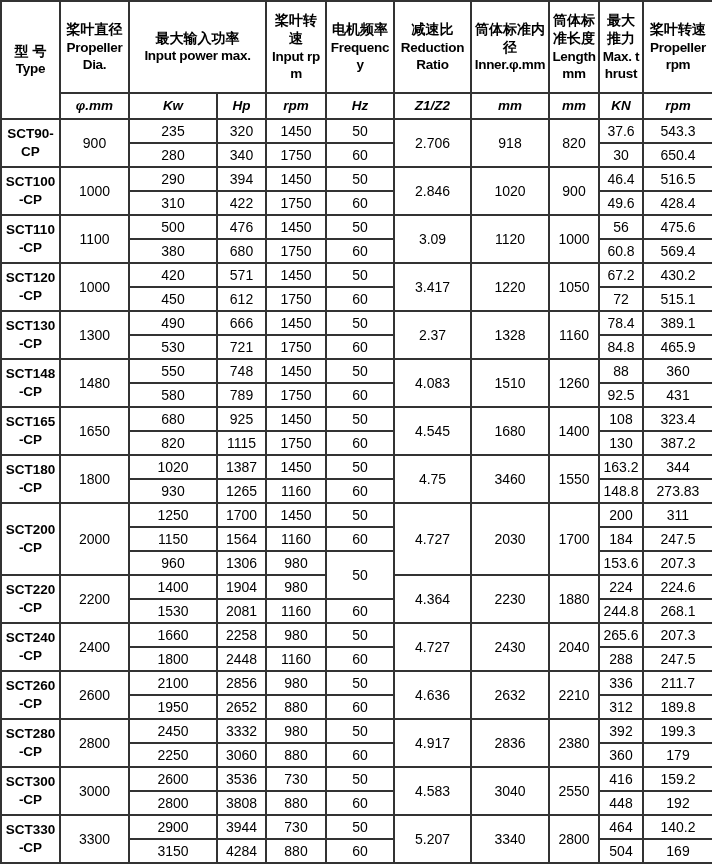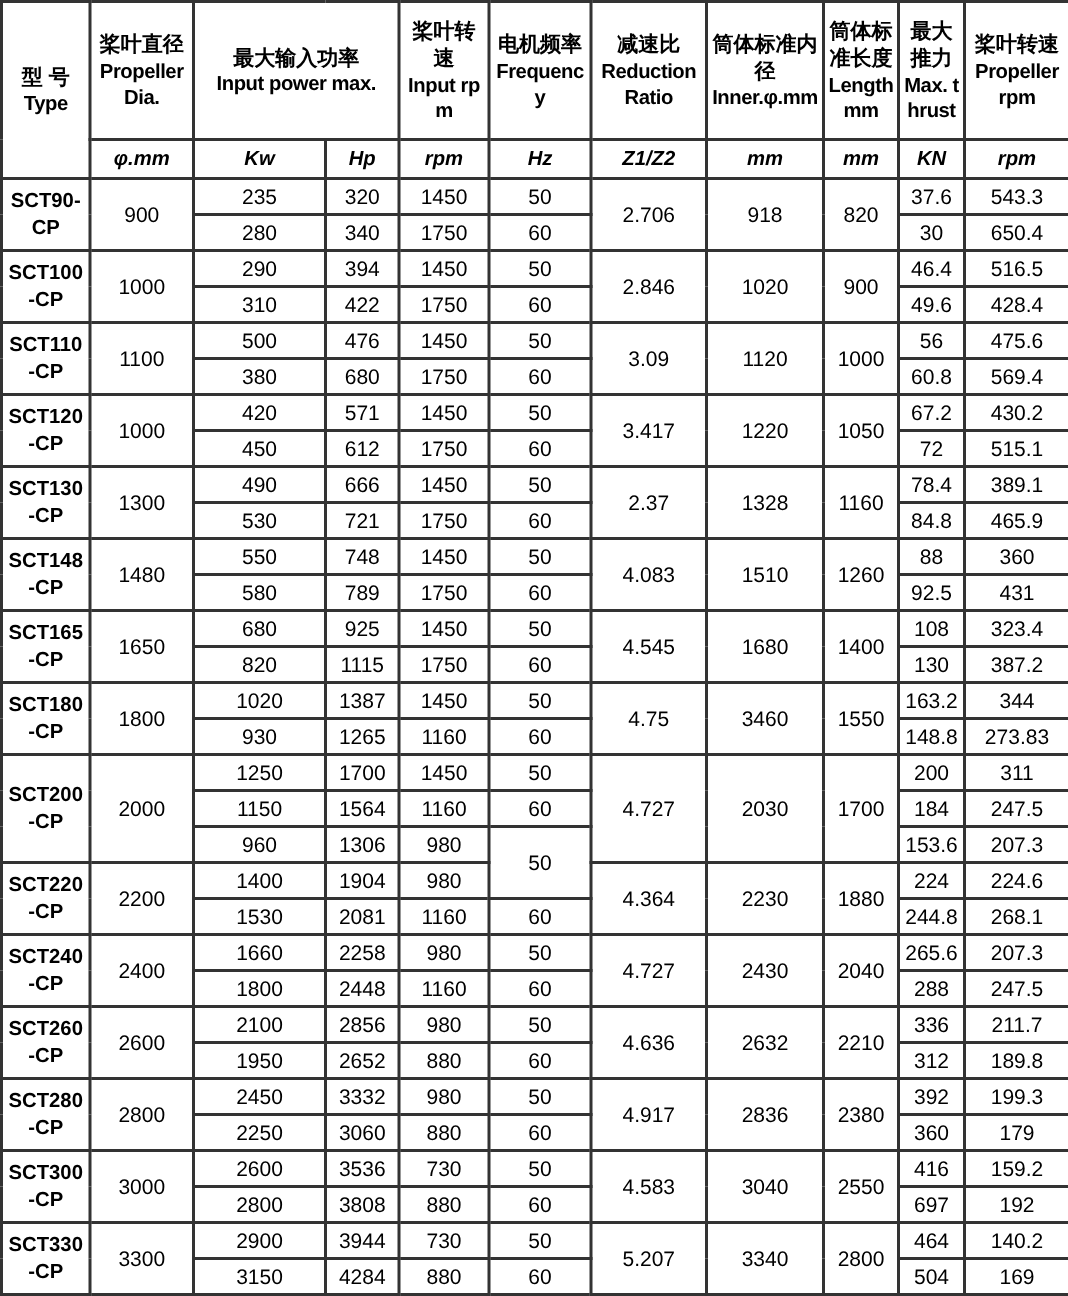--- a/index.html
+++ b/index.html
@@ -409,21 +409,21 @@
         <td rowspan="2">3040</td>
         <td rowspan="2">2550</td>
         <td>416</td>
         <td>159.2</td>
       </tr>
       <tr>
         <td>2800</td>
         <td>3808</td>
         <td>880</td>
         <td>60</td>
-        <td>697</td>
+        <td>448</td>
         <td>192</td>
       </tr>
       <tr>
         <td rowspan="2" class="type">SCT330-CP</td>
         <td rowspan="2">3300</td>
         <td>2900</td>
         <td>3944</td>
         <td>730</td>
         <td>50</td>
         <td rowspan="2">5.207</td>

